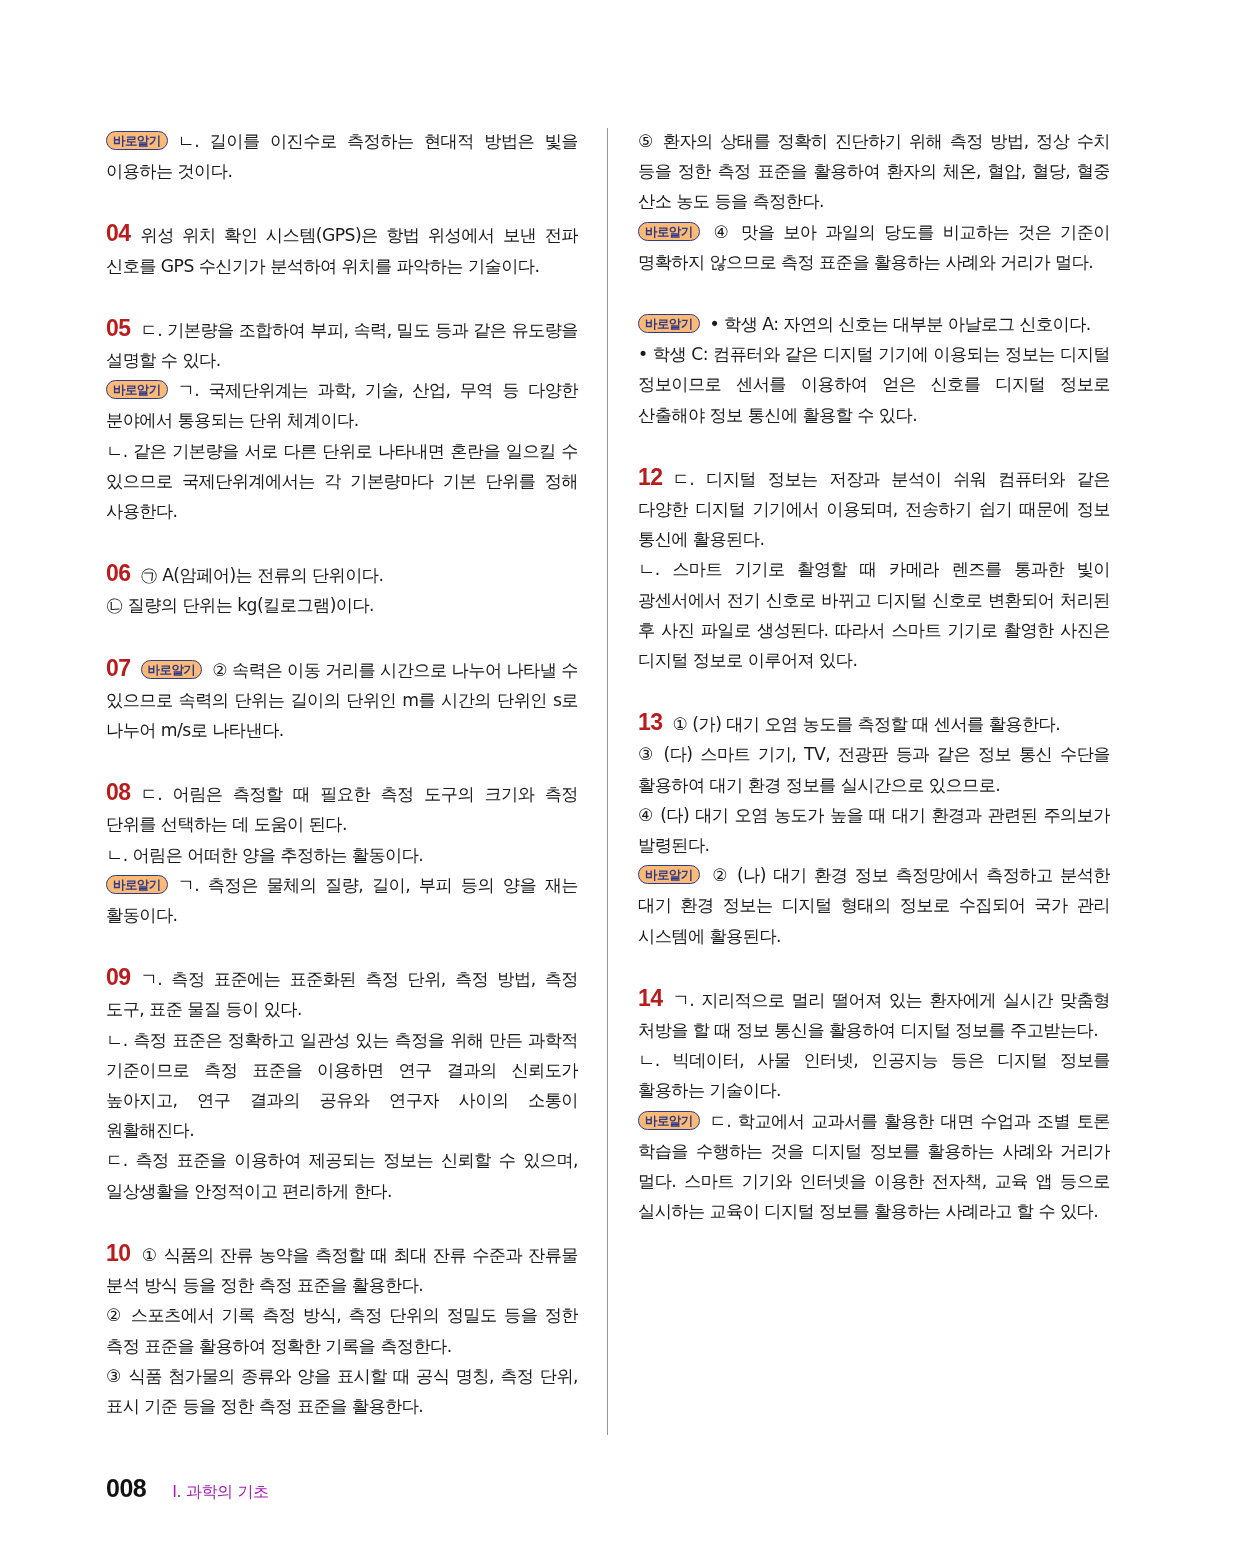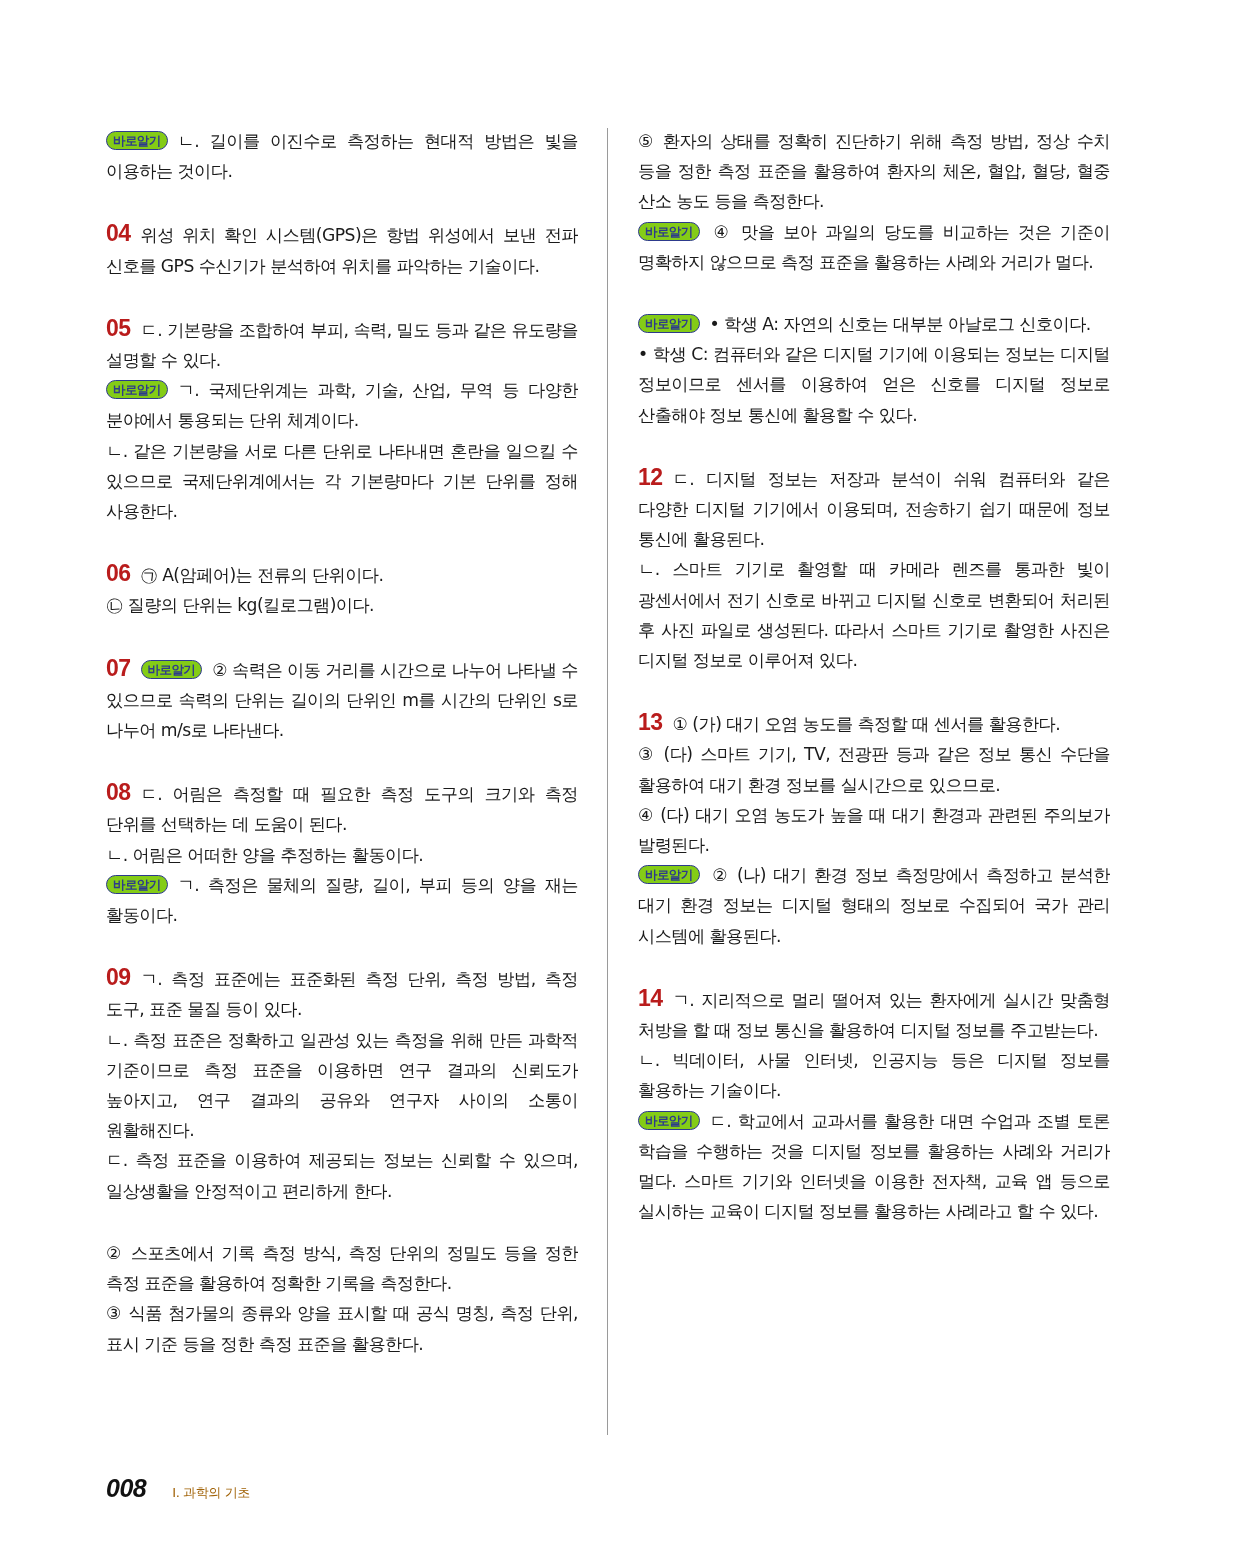--- a/index.html
+++ b/index.html
@@ -22,32 +22,32 @@
   }
   .num {
     font-family: "Liberation Sans", sans-serif; font-weight: bold;
     font-size: 23px; letter-spacing: -0.5px; margin-right: 10px;
     color: #b91c1c;
   }
   .badge {
     display: inline-block; font-size: 12.5px; line-height: 17px;
     padding: 0 6px; border: 1.3px solid #2d3a8c; border-radius: 10px;
     color: #2d3a8c; font-weight: bold; letter-spacing: -0.6px;
-    vertical-align: 2px; margin-right: 10px; background: #84cc16;
+    vertical-align: 2px; margin-right: 10px; background: #fdba74;
   }
   .spacer { height: 32px; }
   .footer {
     position: absolute; left: 106px; top: 1474px; display: flex; align-items: baseline;
   }
   .page-num {
     font-family: "Liberation Sans", sans-serif; font-weight: bold; font-size: 25px;
-    letter-spacing: -0.5px; color: #111; font-style: italic;
+    letter-spacing: -0.5px; color: #111;
   }
   .chapter {
-    font-size: 13px; margin-left: 26px; color: #a16207; letter-spacing: -0.4px;
+    font-size: 16px; margin-left: 26px; color: #a21caf; letter-spacing: -0.4px;
   }
 </style>
 </head>
 <body>
 
 <div class="col col-left">
 
   <div class="item">
     <p class="para"><span class="badge">바로알기</span><span>ㄴ. 길이를 이진수로 측정하는 현대적 방법은 빛을 이용하는 것이다.</span></p>
   </div>
@@ -84,20 +84,21 @@
   <div class="spacer"></div>
 
   <div class="item">
     <p class="para"><span class="num">09</span><span>ㄱ. 측정 표준에는 표준화된 측정 단위, 측정 방법, 측정 도구, 표준 물질 등이 있다.</span></p>
     <p class="para"><span>ㄴ. 측정 표준은 정확하고 일관성 있는 측정을 위해 만든 과학적 기준이므로 측정 표준을 이용하면 연구 결과의 신뢰도가 높아지고, 연구 결과의 공유와 연구자 사이의 소통이 원활해진다.</span></p>
     <p class="para"><span>ㄷ. 측정 표준을 이용하여 제공되는 정보는 신뢰할 수 있으며, 일상생활을 안정적이고 편리하게 한다.</span></p>
   </div>
   <div class="spacer"></div>
 
   <div class="item">
+    <p class="para"><span class="num">10</span><span>① 식품의 잔류 농약을 측정할 때 최대 잔류 수준과 잔류물 분석 방식 등을 정한 측정 표준을 활용한다.</span></p>
     <p class="para"><span>② 스포츠에서 기록 측정 방식, 측정 단위의 정밀도 등을 정한 측정 표준을 활용하여 정확한 기록을 측정한다.</span></p>
     <p class="para"><span>③ 식품 첨가물의 종류와 양을 표시할 때 공식 명칭, 측정 단위, 표시 기준 등을 정한 측정 표준을 활용한다.</span></p>
   </div>
 </div>
 
 <div class="divider"></div>
 
 <div class="col col-right">
 
   <div class="item">

